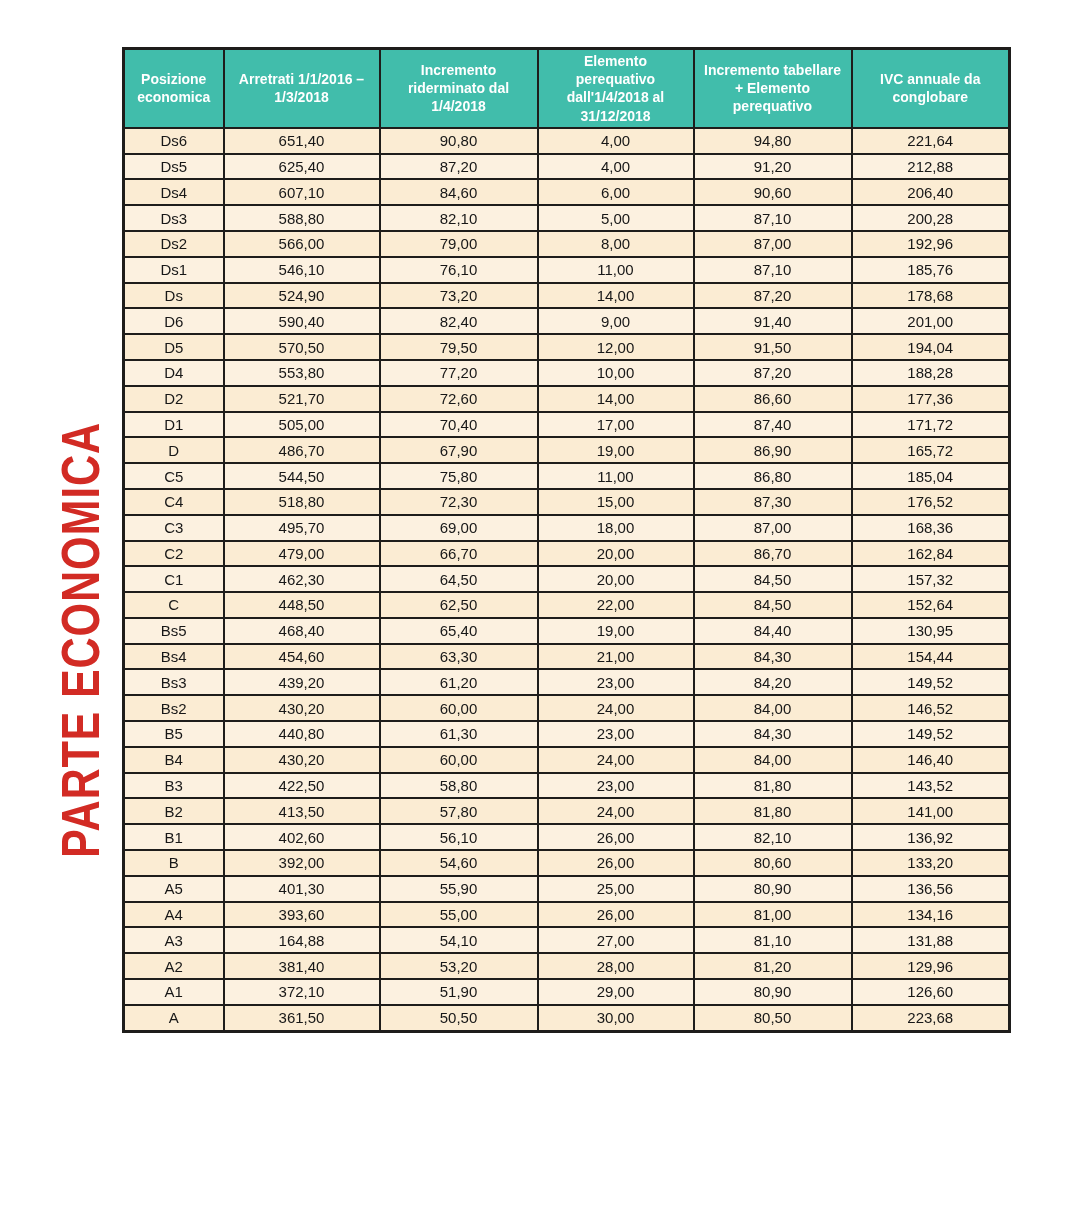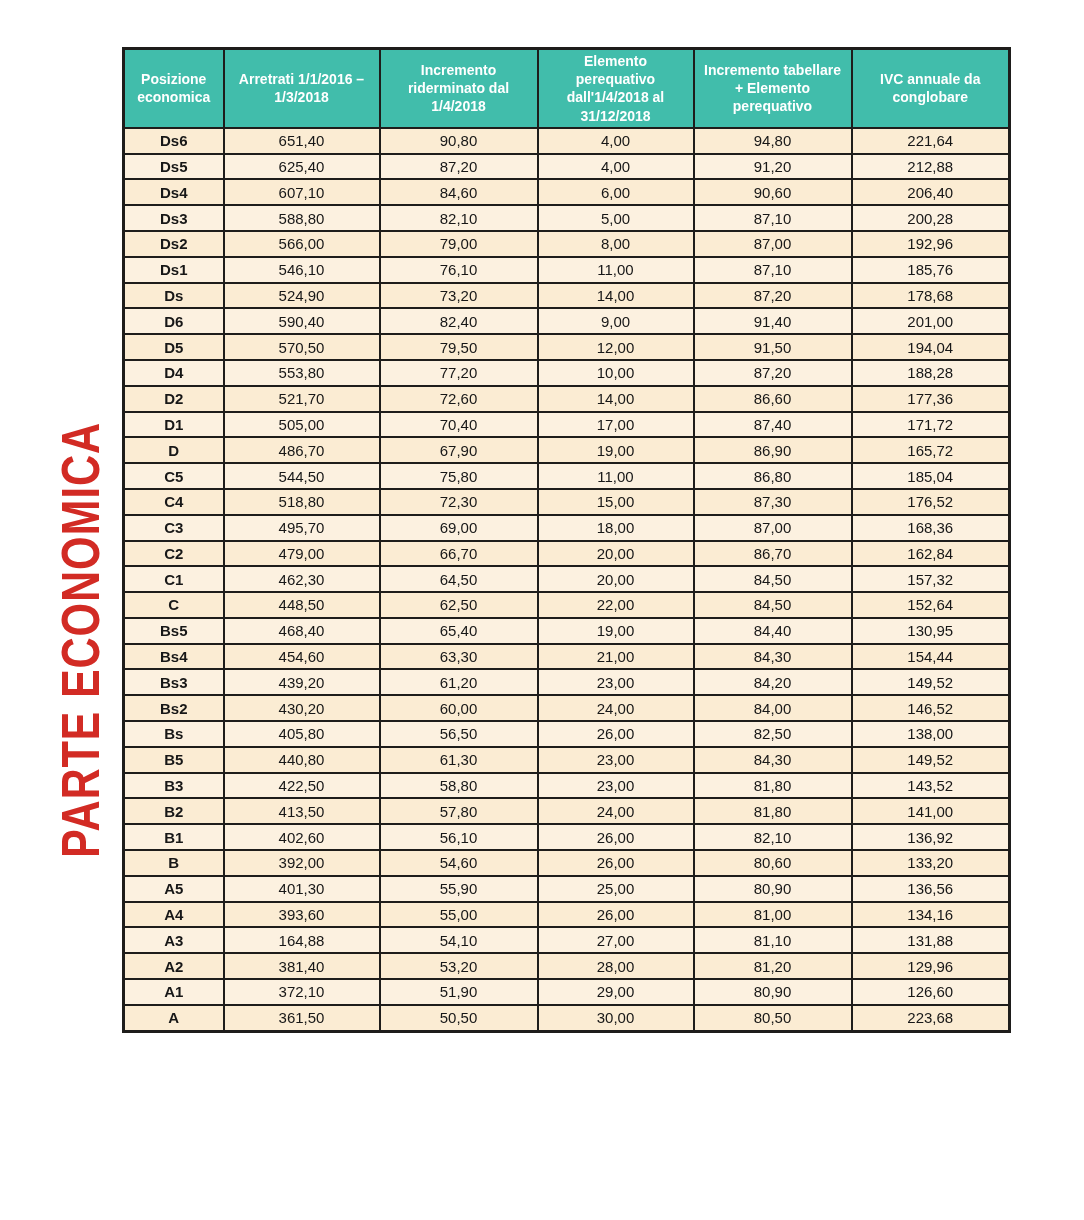--- a/index.html
+++ b/index.html
@@ -58,21 +58,21 @@
   table.salary tbody td {
     height: 23.8px;
     font-size: 15px;
     color: #171717;
     background: #fbecd3;
   }
   table.salary tbody tr:nth-child(even) td {
     background: #fcf1e0;
   }
   table.salary tbody td.row-label {
-    font-weight: bold;
+    font-weight: normal;
   }
 </style>
 </head>
 <body>
 
 <div class="page">
 
   <div class="side-label">PARTE ECONOMICA</div>
 
   <table class="salary">
@@ -273,36 +273,36 @@
         </tr>
         <tr>
           <td class="row-label">Bs2</td>
           <td>430,20</td>
           <td>60,00</td>
           <td>24,00</td>
           <td>84,00</td>
           <td>146,52</td>
         </tr>
         <tr>
-          <td class="row-label">Bs</td>
-          <td>405,80</td>
-          <td>56,50</td>
-          <td>26,00</td>
-          <td>82,50</td>
-          <td>138,00</td>
-        </tr>
-        <tr>
           <td class="row-label">B5</td>
           <td>440,80</td>
           <td>61,30</td>
           <td>23,00</td>
           <td>84,30</td>
           <td>149,52</td>
         </tr>
         <tr>
+          <td class="row-label">B4</td>
+          <td>430,20</td>
+          <td>60,00</td>
+          <td>24,00</td>
+          <td>84,00</td>
+          <td>146,40</td>
+        </tr>
+        <tr>
           <td class="row-label">B3</td>
           <td>422,50</td>
           <td>58,80</td>
           <td>23,00</td>
           <td>81,80</td>
           <td>143,52</td>
         </tr>
         <tr>
           <td class="row-label">B2</td>
           <td>413,50</td>

